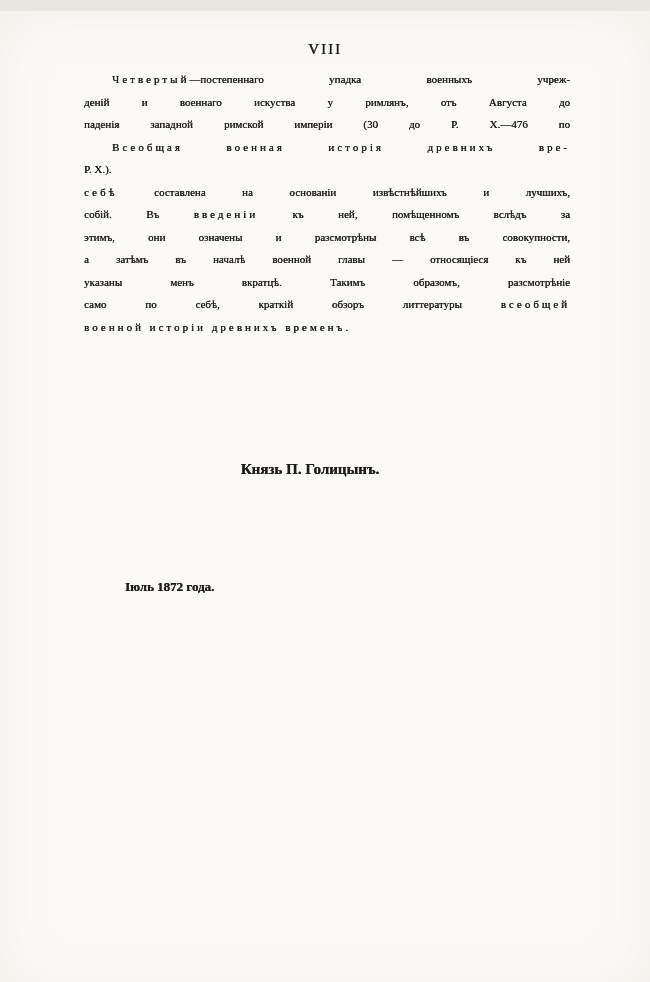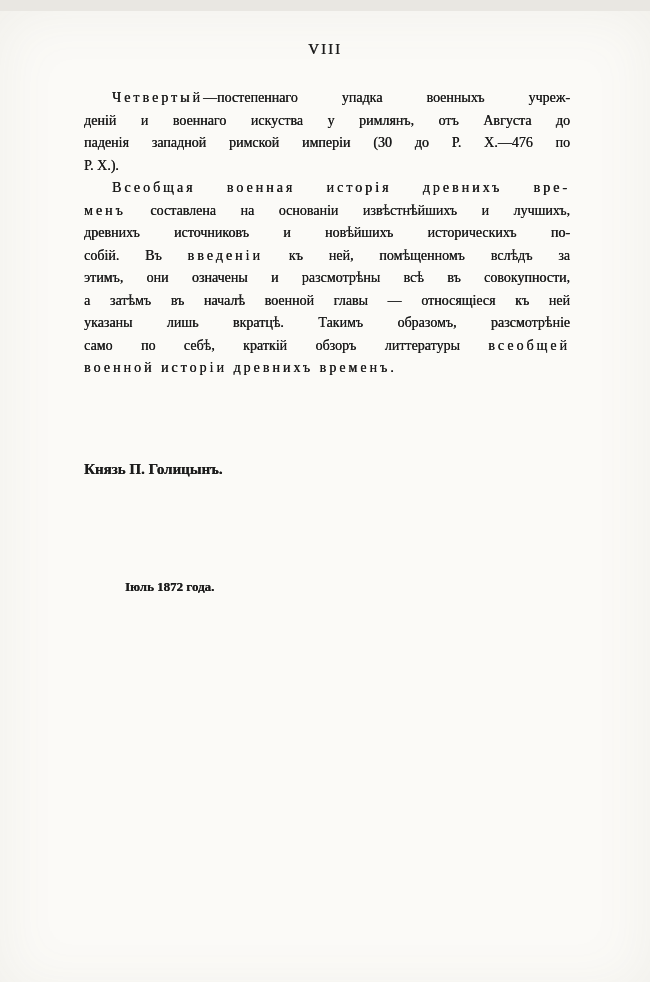--- a/index.html
+++ b/index.html
@@ -23,24 +23,24 @@
     top: 30px;
     left: 0;
     width: 100%;
     text-align: center;
     font-size: 15px;
     letter-spacing: 2px;
     text-shadow: 0.3px 0 0 currentColor;
   }
   .text-block {
     position: absolute;
-    top: 76px;
+    top: 57px;
     left: 84px;
     width: 486px;
-    font-size: 14px;
+    font-size: 11px;
     line-height: 22.5px;
     text-shadow: 0.3px 0 0 currentColor;
   }
   .line {
     text-align: justify;
     text-align-last: justify;
   }
   .line-first {
     text-indent: 28px;
   }
@@ -50,21 +50,21 @@
   .sp {
     letter-spacing: 3px;
   }
   .signature {
     position: absolute;
     top: 450px;
     left: 84px;
     width: 486px;
     box-sizing: border-box;
     padding-right: 34px;
-    text-align: left;
+    text-align: center;
     font-size: 15px;
     font-weight: bold;
     text-shadow: 0.2px 0 0 currentColor;
   }
   .date-line {
     position: absolute;
     top: 568px;
     left: 125px;
     font-size: 13px;
     font-weight: bold;
@@ -74,28 +74,27 @@
 </head>
 <body>
 
 <div class="scan-page">
   <div class="page-number">VIII</div>
 
   <div class="text-block" id="text-block">
       <div class="line line-first"><span class="sp">Четвертый</span><span>—постепеннаго упадка военныхъ учреж-</span></div>
       <div class="line"><span>деній и военнаго искуства у римлянъ, отъ Августа до</span></div>
       <div class="line"><span>паденія западной римской имперіи (30 до Р. Х.—476 по</span></div>
+      <div class="line line-first"><span class="sp">Всеобщая военная исторія древнихъ вре-</span></div>
       <div class="line line-last"><span>Р. Х.).</span></div>
-      <div class="line line-first"><span class="sp">Всеобщая военная исторія древнихъ вре-</span></div>
-      <div class="line"><span class="sp">менъ</span><span> составлена на основаніи извѣстнѣйшихъ и лучшихъ,</span></div>
-      <div class="line"><span>древнихъ источниковъ и новѣйшихъ историческихъ по-</span></div>
+      <div class="line"><span class="sp">себѣ</span><span> составлена на основаніи извѣстнѣйшихъ и лучшихъ,</span></div>
       <div class="line"><span>собій. Въ </span><span class="sp">введеніи</span><span> къ ней, помѣщенномъ вслѣдъ за</span></div>
       <div class="line"><span>этимъ, они означены и разсмотрѣны всѣ въ совокупности,</span></div>
       <div class="line"><span>а затѣмъ въ началѣ военной главы — относящіеся къ ней</span></div>
-      <div class="line"><span>указаны лишь вкратцѣ. Такимъ образомъ, разсмотрѣніе</span></div>
+      <div class="line"><span>указаны менъ вкратцѣ. Такимъ образомъ, разсмотрѣніе</span></div>
       <div class="line"><span>само по себѣ, краткій обзоръ литтературы </span><span class="sp">всеобщей</span></div>
       <div class="line line-last"><span class="sp">военной исторіи древнихъ временъ.</span></div>
     </div>
 
   <div class="signature">Князь П. Голицынъ.</div>
 
   <div class="date-line">Іюль 1872 года.</div>
 </div>
 
 </body></html>

